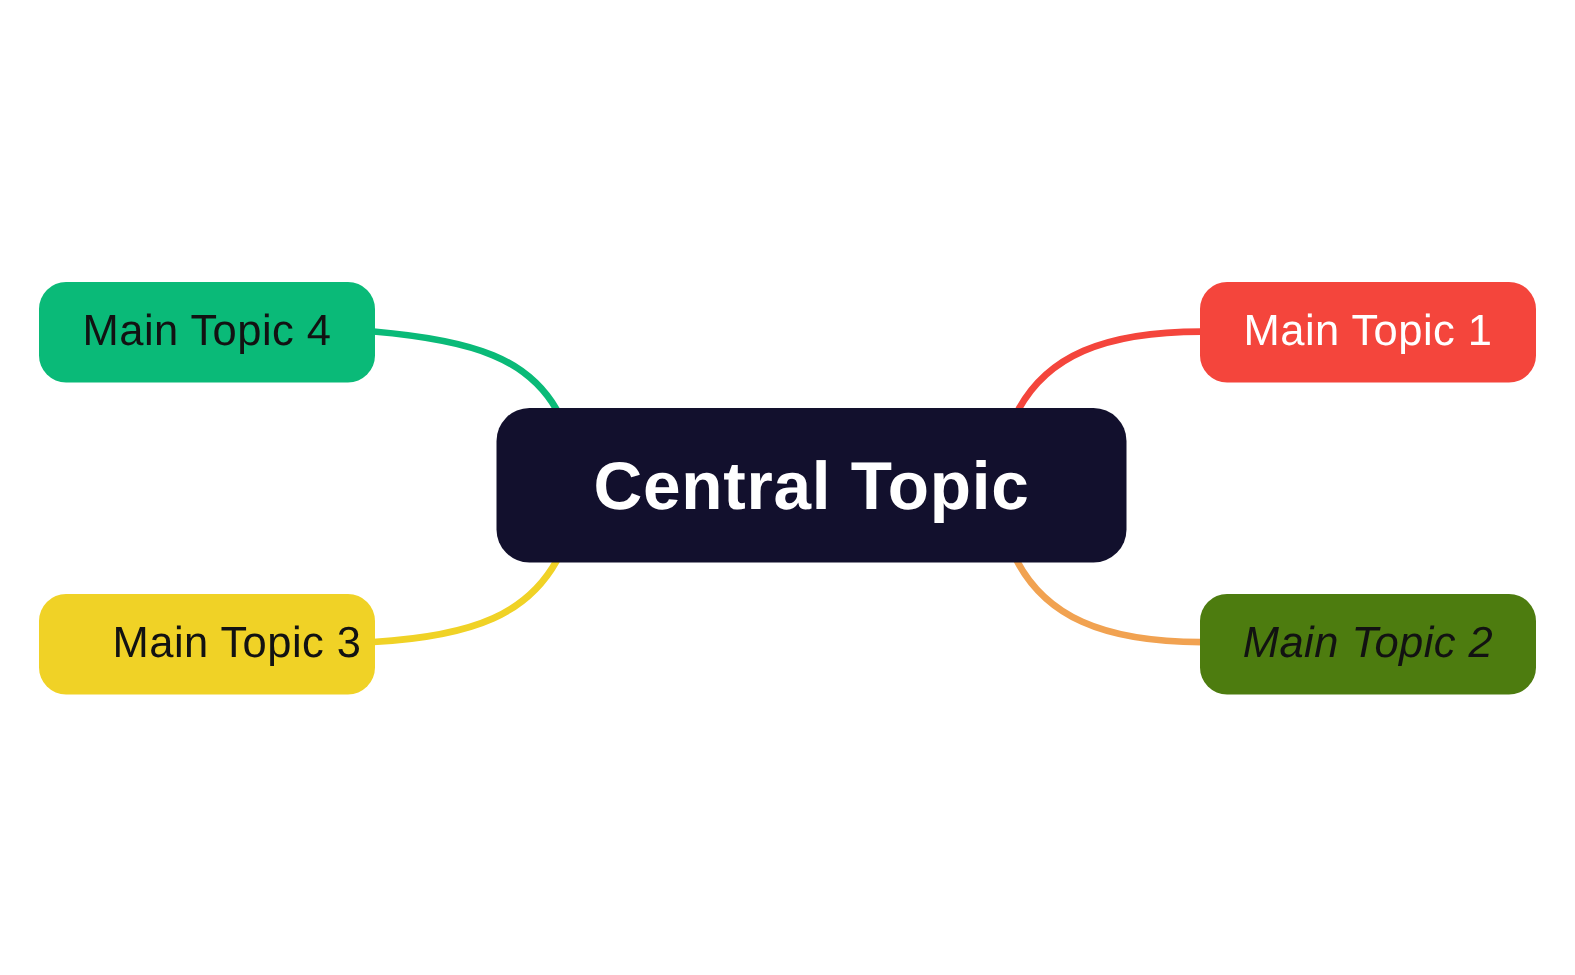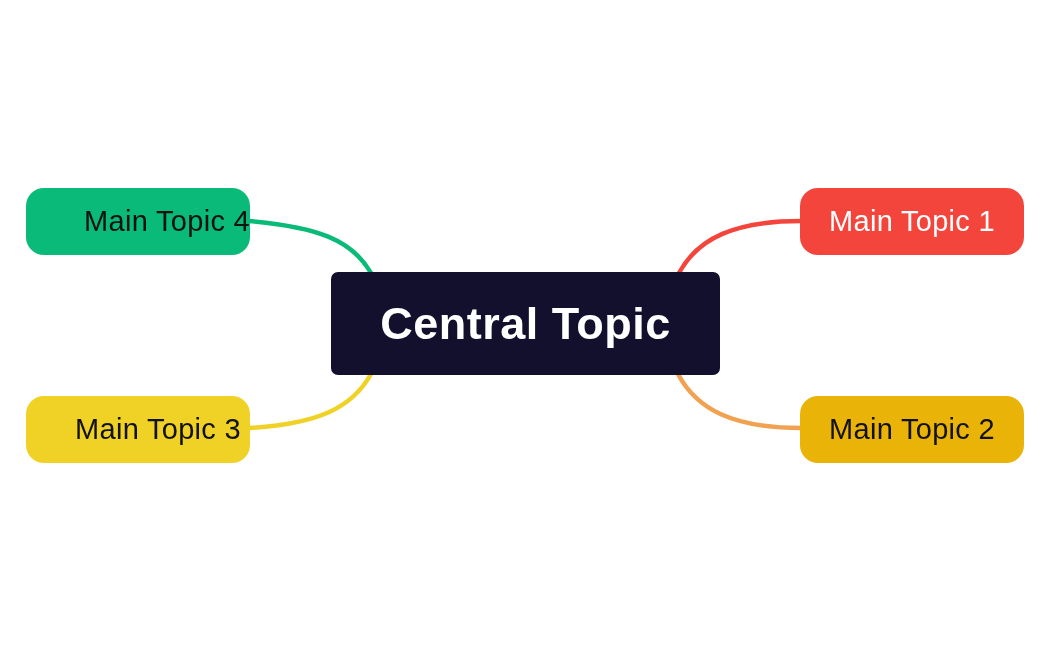--- a/index.html
+++ b/index.html
@@ -33,23 +33,23 @@
     z-index: 2;
     display: flex;
     align-items: center;
     justify-content: center;
     box-sizing: border-box;
     cursor: pointer;
   }
   .node-central {
     left: 331px;
     top: 272px;
-    width: 389px;
+    width: 420px;
     height: 103px;
-    border-radius: 7px;
+    border-radius: 22px;
     font-size: 45px;
     font-weight: 600;
     letter-spacing: 0.5px;
   }
   .node-topic {
     width: 224px;
     height: 67px;
     border-radius: 18px;
     font-size: 29px;
     font-weight: 500;
@@ -77,25 +77,25 @@
   </svg>
 
   <div class="node node-central" style="background: rgb(18, 16, 45); color: rgb(255, 255, 255);">
     <span>Central Topic</span>
   </div>
 
   <div class="node node-topic pos-top-right" style="background: rgb(244, 69, 60); color: rgb(255, 255, 255); text-align: right;">
     <span>Main Topic 1</span>
   </div>
 
-  <div class="node node-topic pos-bottom-right" style="background: #eab308; color: rgb(18, 18, 18);">
+  <div class="node node-topic pos-bottom-right" style="background: #4d7c0f; color: rgb(18, 18, 18); font-style: italic;">
     <span>Main Topic 2</span>
   </div>
 
   <div class="node node-topic pos-bottom-left" style="background: rgb(240, 210, 38); color: rgb(18, 18, 18);">
     <span>Main Topic 3</span>
   </div>
 
-  <div class="node node-topic pos-top-left" style="background: rgb(10, 186, 120); color: rgb(18, 18, 18); justify-content: flex-end;">
+  <div class="node node-topic pos-top-left" style="background: rgb(10, 186, 120); color: rgb(18, 18, 18);">
     <span>Main Topic 4</span>
   </div>
 
 </div>
 
 </body></html>

